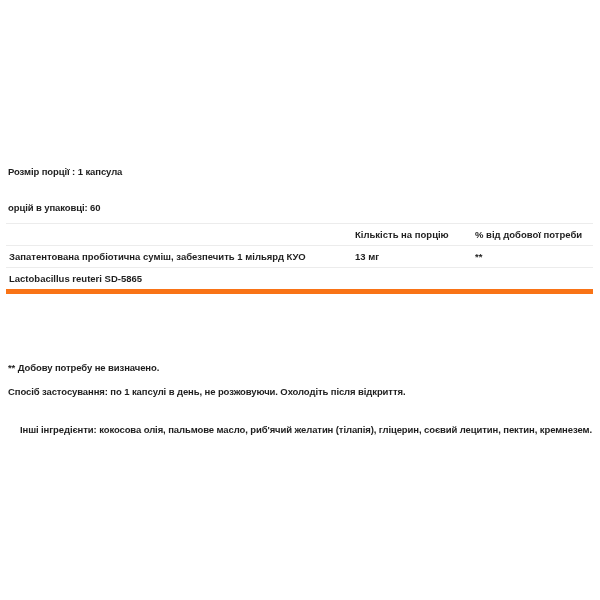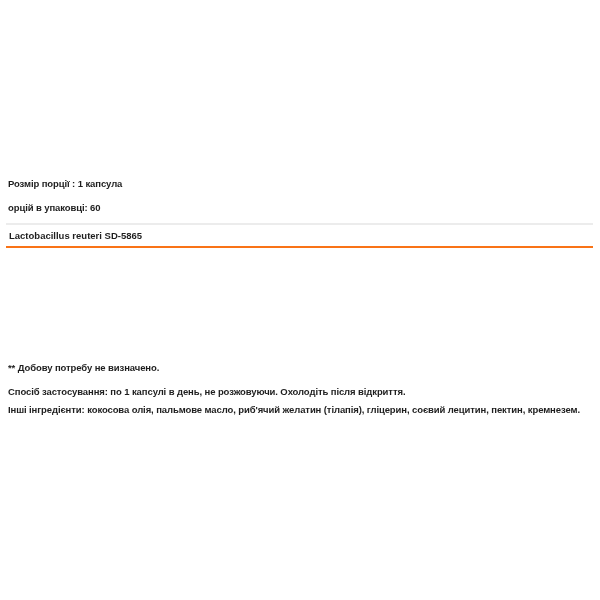--- a/index.html
+++ b/index.html
@@ -40,37 +40,47 @@
     table.facts td, table.facts th {
       text-align: left;
       padding: 0 0 0 3px;
       height: 21px;
       border-top: 1px solid #ececec;
       white-space: nowrap;
       font-weight: bold;
       vertical-align: middle;
     }
     table.facts th { border-top: none; height: 21px; }
-    table.facts tr:last-child td { border-bottom: 2px solid #f97316; }
+    table.facts tr:last-child td { border-bottom: 5px solid #f97316; }
     .c1 { width: 343px; }
     .c2 { width: 117px; }
     .c3 { width: auto; }
   </style>
 </head>
 <body>
 
-<div class="line" style="top:178px;">Розмір порції : 1 капсула</div>
+<div class="line" style="top:166px;">Розмір порції : 1 капсула</div>
 <div class="line" style="top:202px;text-align:center;">орцій в упаковці: 60</div>
 <div class="sep" style="top:223px;"></div>
 
 <table class="facts">
   <tbody>
+      <tr>
+    <th class="c1"></th>
+    <th class="c2">Кількість на порцію</th>
+    <th class="c3">% від добової потреби</th>
+  </tr>
+  <tr>
+    <td>Запатентована пробіотична суміш, забезпечить 1 мільярд КУО</td>
+    <td>13 мг</td>
+    <td>**</td>
+  </tr>
   <tr>
     <td>Lactobacillus reuteri SD-5865</td>
     <td></td>
     <td></td>
   </tr>
 </tbody>
   </table>
 
 <div class="line" style="top:362px;">** Добову потребу не визначено.</div>
 <div class="line" style="top:386px;">Спосіб застосування: по 1 капсулі в день, не розжовуючи. Охолодіть після відкриття.</div>
-<div class="line" style="top:404px;">Інші інгредієнти: кокосова олія, пальмове масло, риб'ячий желатин (тілапія), гліцерин, соєвий лецитин, пектин, кремнезем.</div>
+<div class="line" style="top:424px;margin-left:12px;">Інші інгредієнти: кокосова олія, пальмове масло, риб'ячий желатин (тілапія), гліцерин, соєвий лецитин, пектин, кремнезем.</div>
 
 </body></html>

